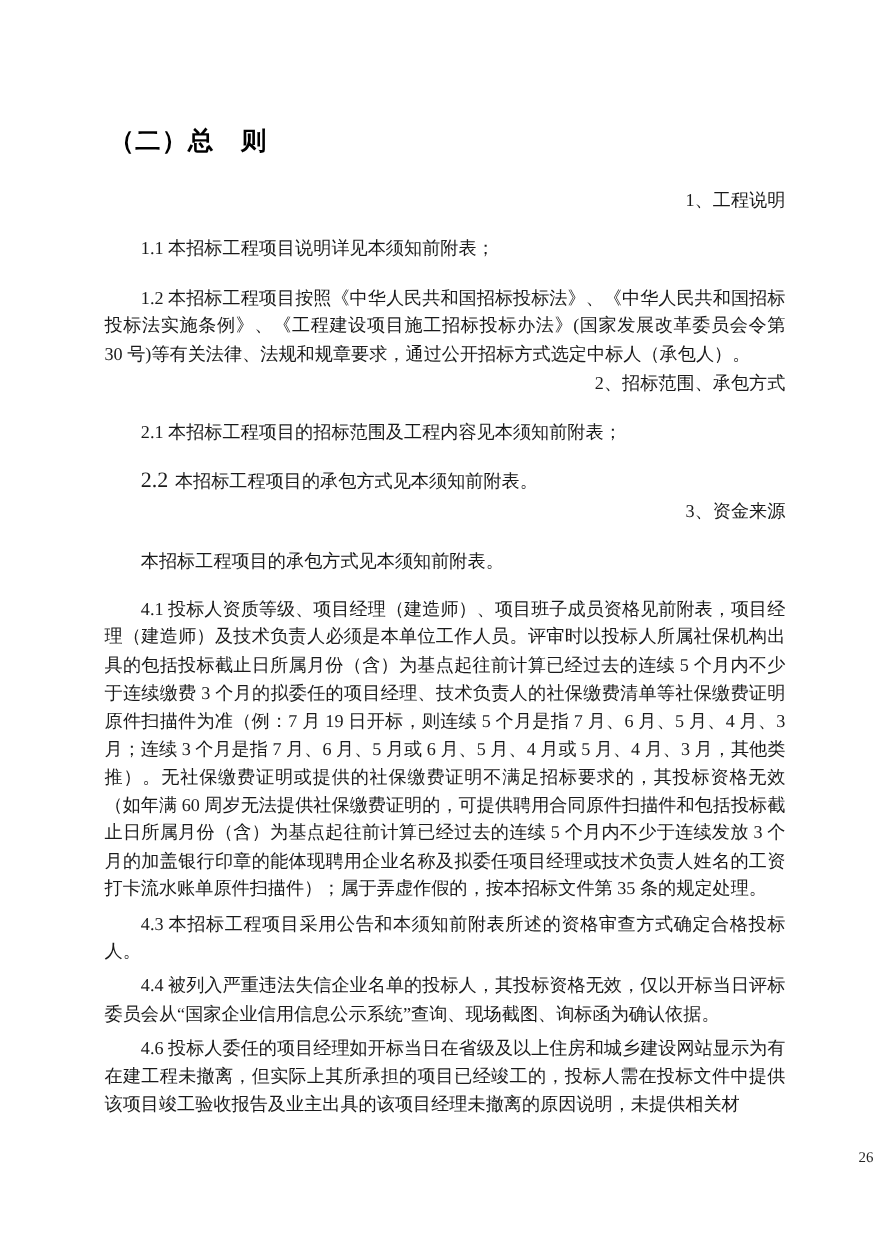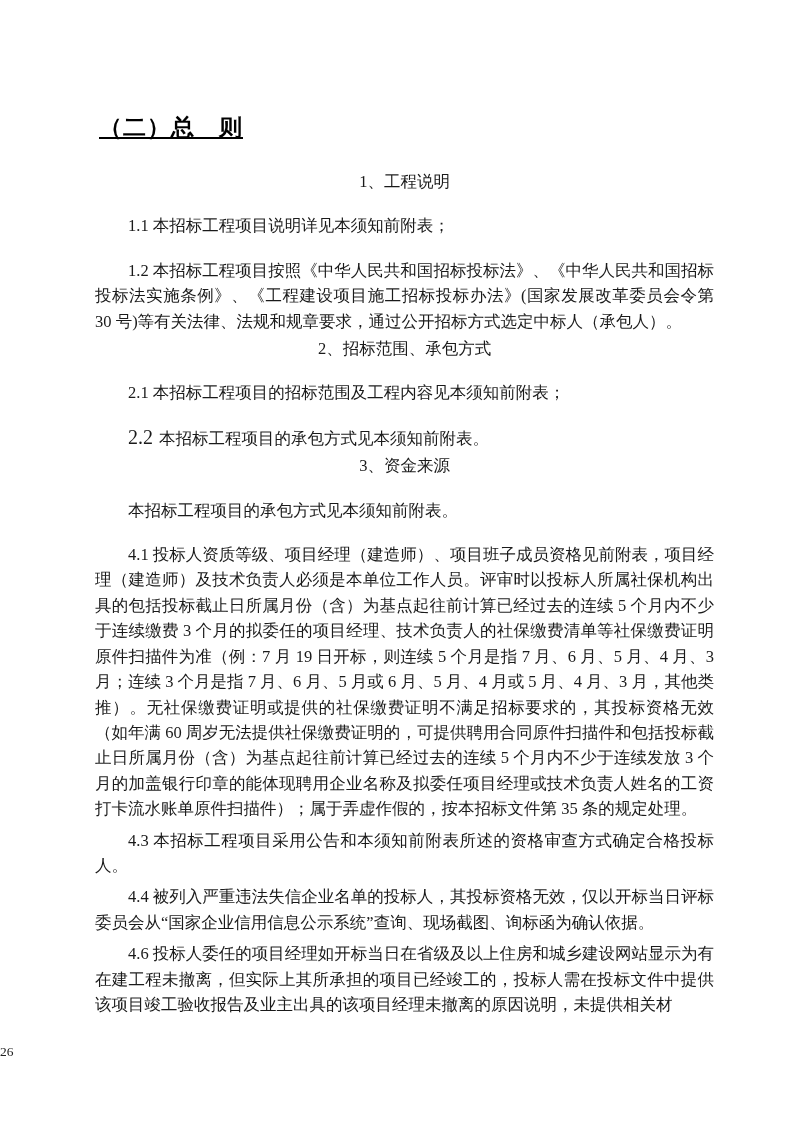--- a/index.html
+++ b/index.html
@@ -21,51 +21,50 @@
     height: 1122px;
     padding: 112px 80px 0 95px;
     background: #ffffff;
   }
   .doc-heading {
     font-size: 23px;
     font-weight: 700;
     letter-spacing: 1px;
     margin: 0 0 26px 4px;
     color: #000000;
-    text-decoration: underline;
   }
   .para {
     font-size: 16.5px;
     line-height: 25.4px;
     margin: 0;
     text-align: justify;
     color: #1a1a1a;
   }
   .head {
     margin-top: 2px;
-    text-align: center;
+    text-align: right;
   }
   .sub {
     text-indent: 2em;
     margin-top: 19px;
   }
   .spaced {
     margin-top: 6px;
   }
   .num-large {
     font-size: 20px;
     line-height: 25.4px;
     margin-right: 6px;
   }
   .footer {
     position: absolute;
     left: 0;
     right: 0;
     bottom: 62px;
-    text-align: left;
+    text-align: right;
     font-size: 13.5px;
     color: #222222;
   }
 </style>
 </head>
 <body>
 
 <div class="page">
 
   <h1 class="doc-heading">（二）总　则</h1>

